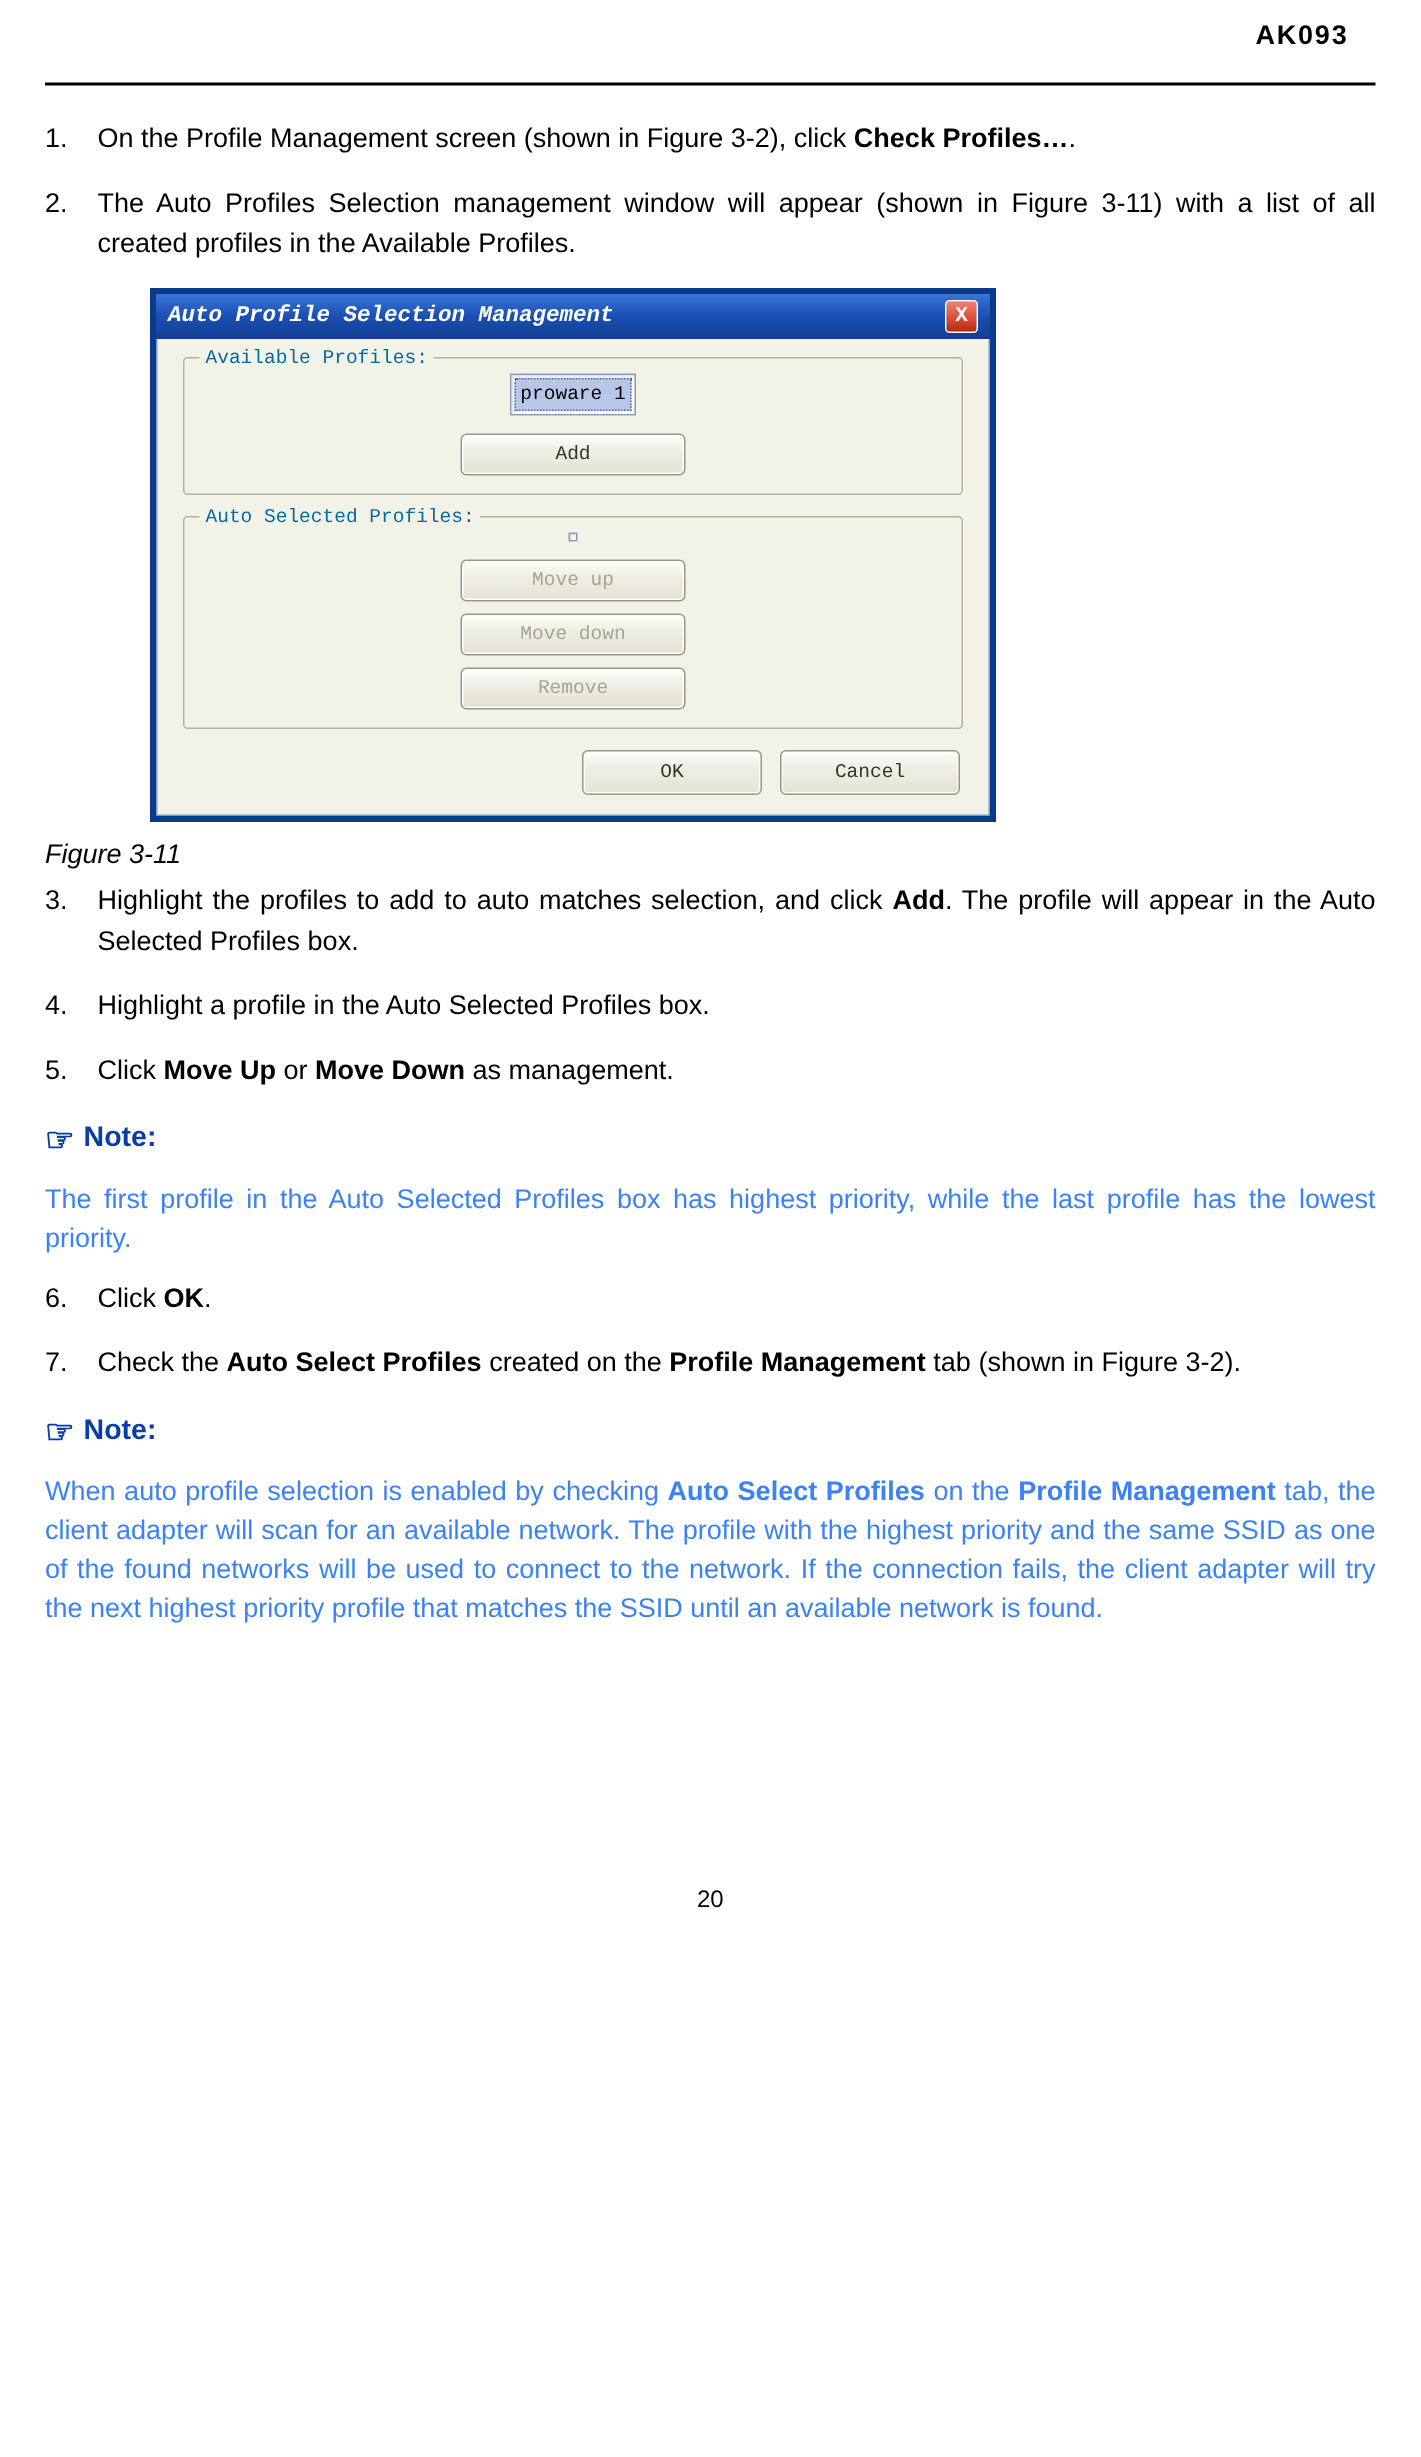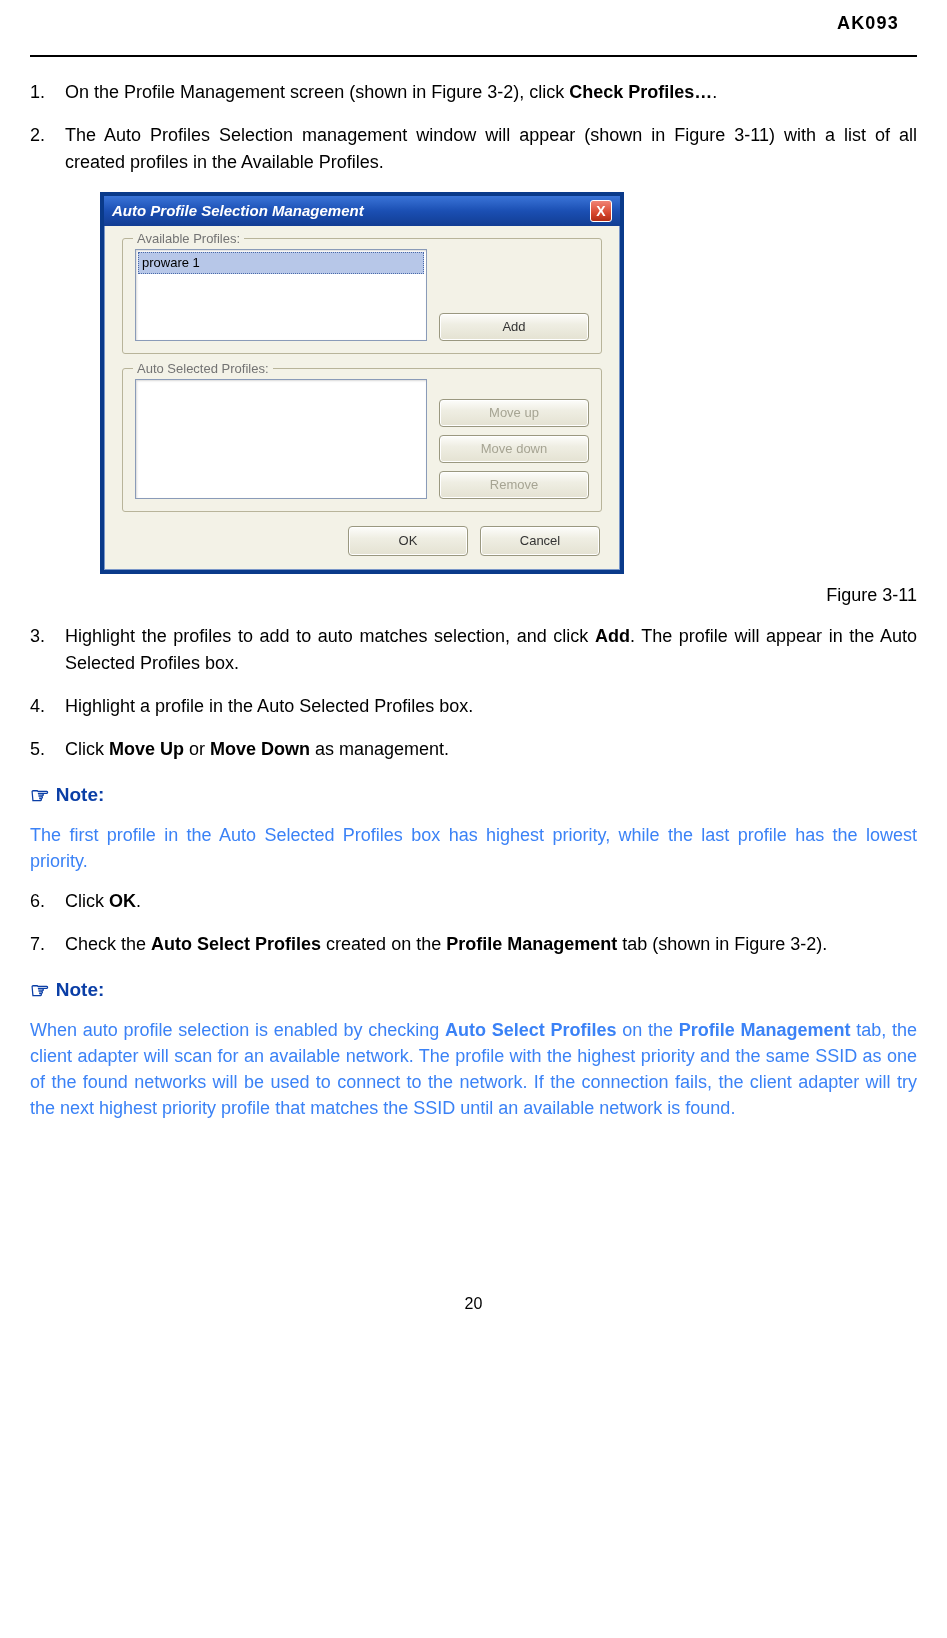--- a/index.html
+++ b/index.html
@@ -23,27 +23,27 @@
       letter-spacing: 1.2px;
       font-size: 18px;
     }
     .header .model { margin-right: 18px; }
     ol { list-style: none; }
     ol li { margin-bottom: 16px; display: flex; align-items: flex-start; }
     ol li .num { min-width: 35px; }
     ol li .txt { flex: 1; text-align: justify; }
     .bold { font-weight: bold; }
     .figure-wrap { margin: 8px 0 8px 70px; }
-    .figure-caption { text-align: right; margin: 6px 0 14px 0; }
+    .figure-caption { text-align: left; margin: 6px 0 4px 0; font-style: italic; }
     .dialog {
-      width: 524px;
+      width: 564px;
       border: 4px solid #0a3a8a;
       background: #f3f2e7;
       box-shadow: 0 0 0 1px #7a97c9 inset;
-      font-family: Liberation Sans, sans-serif;
+      font-family: Liberation Mono, monospace;
       font-size: 13px;
     }
     .titlebar {
       background: linear-gradient(to bottom, #3a74d8 0%, #1b4fb3 50%, #123d93 100%);
       color: #fff;
       font-weight: bold;
       font-style: italic;
       padding: 6px 8px;
       display: flex;
       align-items: center;
@@ -68,24 +68,24 @@
       border-radius: 3px;
       padding: 10px 12px 12px 12px;
       margin-bottom: 14px;
       position: relative;
     }
     .group-label {
       position: absolute;
       top: -10px; left: 10px;
       background: #f3f2e7;
       padding: 0 4px;
-      color: #737373;
-      font-size: 13px;
-    }
-    .group-row { display: flex; gap: 12px; align-items: flex-end; }
+      color: #0369a1;
+      font-size: 13px;
+    }
+    .group-row { display: flex; gap: 12px; align-items: center; flex-direction: column; }
     .listbox {
       flex: 1;
       height: 92px;
       background: #fff;
       border: 1px solid #8a9bb8;
       box-shadow: inset 1px 1px 2px rgba(0,0,0,.15);
       padding: 2px;
       font-size: 13px;
       color: #000;
     }

